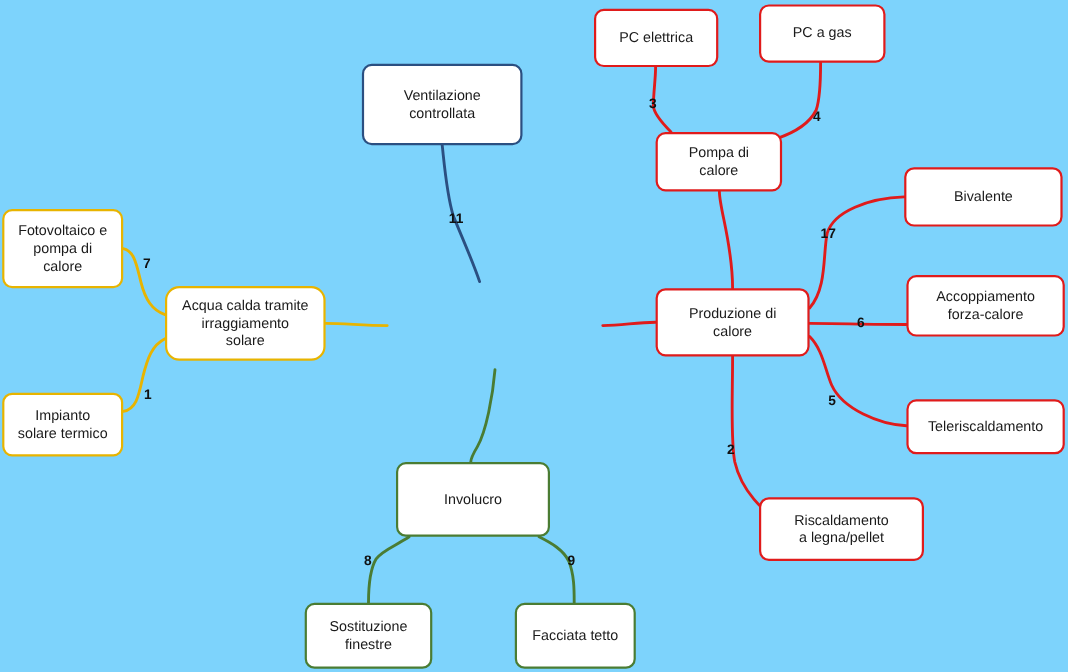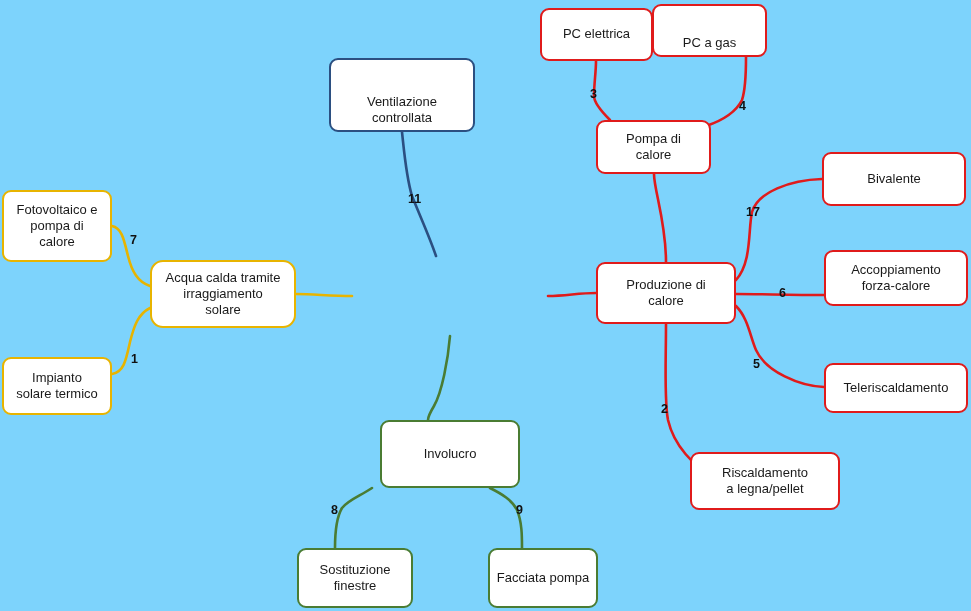--- a/index.html
+++ b/index.html
@@ -37,21 +37,21 @@
     border-width: 2.5px;
     border-style: solid;
     line-height: 1.25;
     color: #1a1a1a;
     font-size: 13px;
     padding: 4px 6px;
   }
   .node.red    { border-color: #e01b1b; }
   .node.yellow { border-color: #e8b400; }
   .node.blue   { border-color: #2b4f81; }
-  .node.green  { border-color: #4a7c33; margin-left: 20px; }
+  .node.green  { border-color: #4a7c33; }
 
   .center-node {
     position: absolute;
     display: flex;
     align-items: center;
     justify-content: center;
     border: 3px solid #111111;
     border-radius: 50%;
     background: #ffffff;
     font-weight: bold;
@@ -90,21 +90,21 @@
         <path d="M 450 336 C 448 360, 442 392, 434 406 C 428 416, 428 418, 428 420" stroke="#4a7c33"></path>
         <path d="M 372 488 C 360 496, 348 500, 342 508 C 336 518, 335 534, 335 548" stroke="#4a7c33"></path>
         <path d="M 490 488 C 502 494, 512 500, 517 510 C 522 522, 522 536, 522 548" stroke="#4a7c33"></path>
       </g>
   </svg>
 
   <div id="nodes-layer">
       <div class="node red" style="left: 540px; top: 8px; width: 113px; height: 53px;">
         <span class="node-text">PC elettrica</span>
       </div>
-      <div class="node red" style="left: 652px; top: 4px; width: 115px; height: 53px; align-items: flex-end;">
+      <div class="node red" style="left: 690px; top: 4px; width: 115px; height: 53px;">
         <span class="node-text">PC a gas</span>
       </div>
       <div class="node red" style="left: 596px; top: 120px; width: 115px; height: 54px;">
         <span class="node-text">Pompa di
 calore</span>
       </div>
       <div class="node red" style="left: 822px; top: 152px; width: 144px; height: 54px;">
         <span class="node-text">Bivalente</span>
       </div>
       <div class="node red" style="left: 596px; top: 262px; width: 140px; height: 62px;">
@@ -115,21 +115,21 @@
         <span class="node-text">Accoppiamento
 forza-calore</span>
       </div>
       <div class="node red" style="left: 824px; top: 363px; width: 144px; height: 50px;">
         <span class="node-text">Teleriscaldamento</span>
       </div>
       <div class="node red" style="left: 690px; top: 452px; width: 150px; height: 58px;">
         <span class="node-text">Riscaldamento
 a legna/pellet</span>
       </div>
-      <div class="node blue" style="left: 329px; top: 58px; width: 146px; height: 74px; align-items: flex-end;">
+      <div class="node blue" style="left: 329px; top: 58px; width: 146px; height: 74px;">
         <span class="node-text">Ventilazione
 controllata</span>
       </div>
       <div class="node yellow" style="left: 2px; top: 190px; width: 110px; height: 72px;">
         <span class="node-text">Fotovoltaico e
 pompa di
 calore</span>
       </div>
       <div class="node yellow" style="left: 150px; top: 260px; width: 146px; height: 68px; border-radius: 13px;">
         <span class="node-text">Acqua calda tramite
@@ -141,21 +141,21 @@
 solare termico</span>
       </div>
       <div class="node green" style="left: 360px; top: 420px; width: 140px; height: 68px;">
         <span class="node-text">Involucro</span>
       </div>
       <div class="node green" style="left: 277px; top: 548px; width: 116px; height: 60px;">
         <span class="node-text">Sostituzione
 finestre</span>
       </div>
       <div class="node green" style="left: 468px; top: 548px; width: 110px; height: 60px;">
-        <span class="node-text">Facciata pompa</span>
+        <span class="node-text">Facciata tetto</span>
       </div>
     </div>
 
 
   <div id="labels-layer">
       <div class="edge-label" style="left: 131px; top: 352px;">1</div>
       <div class="edge-label" style="left: 661px; top: 402px;">2</div>
       <div class="edge-label" style="left: 590px; top: 87px;">3</div>
       <div class="edge-label" style="left: 739px; top: 99px;">4</div>
       <div class="edge-label" style="left: 753px; top: 357px;">5</div>

